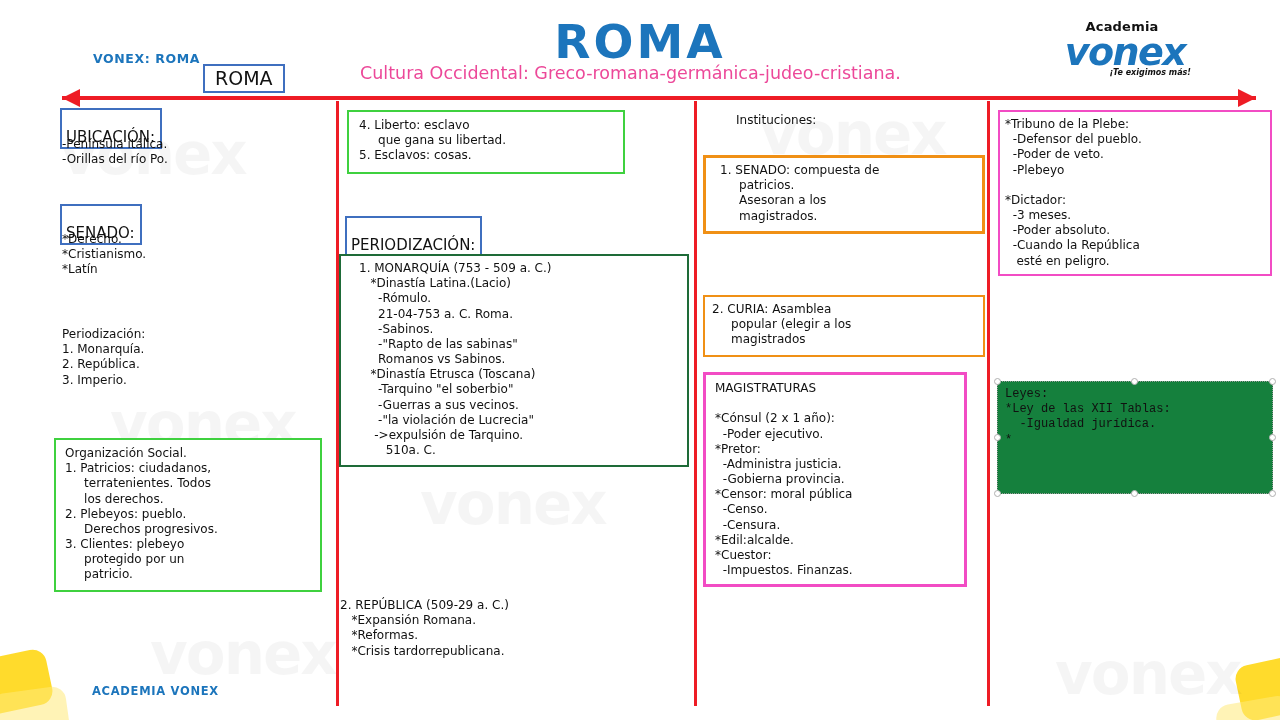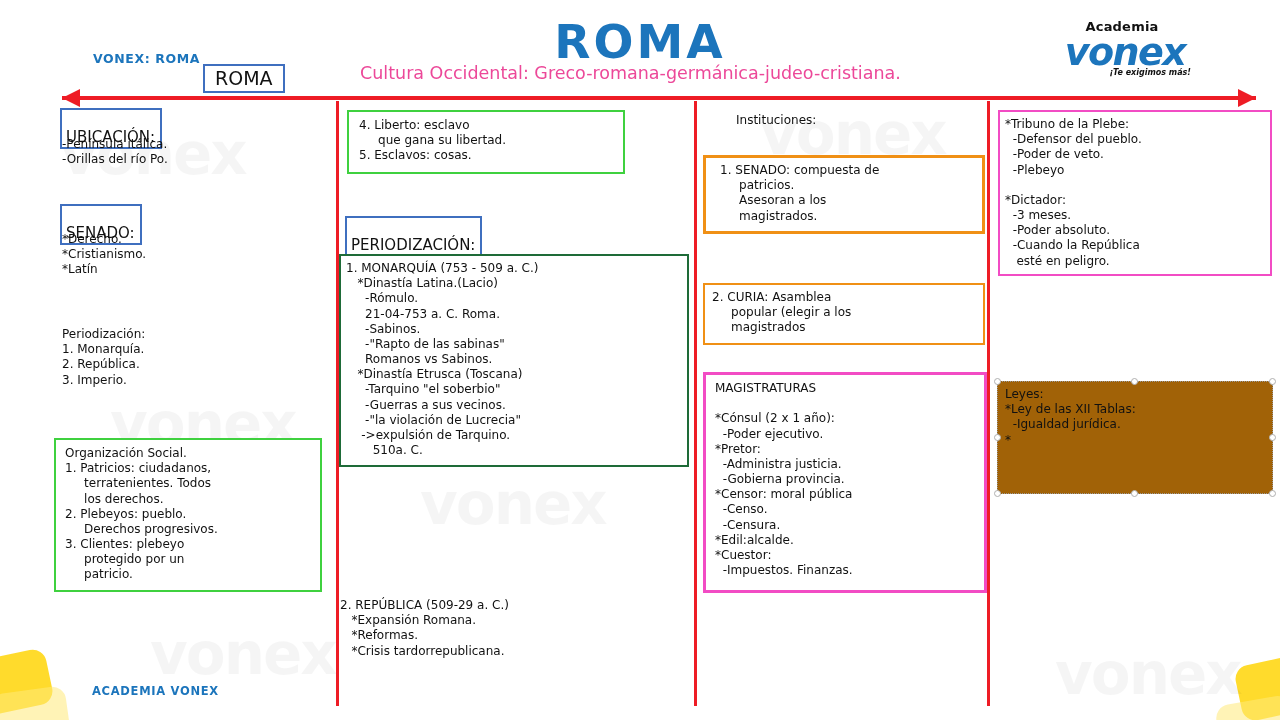--- a/index.html
+++ b/index.html
@@ -134,40 +134,41 @@
   .tblock {
     position: absolute;
     font-size: 12px;
     line-height: 1.265;
     color: #111;
     white-space: pre;
   }
   .boxed { background: #fff; }
   .bx-green { border: 2px solid #3FD13F; }
   .bx-dgreen{ border: 2px solid #1E6B38; }
-  .bx-orange{ border: 2px solid #F09015; }
+  .bx-orange{ border: 2px solid #F09015; margin-top: 12px; }
   .bx-orange-thick{ border: 3px solid #F09015; }
   .bx-pink  { border: 2px solid #F24CC4; }
   .bx-pink-thick { border: 3px solid #F24CC4; }
 
   .hd-box {
     position: absolute;
     border: 2px solid #3F6FBF;
     background: #fff;
     padding: 18px 5px 1px 4px;
     font-size: 15px;
     color: #111;
     line-height: 1.2;
   }
 
   
   .sel-box {
     position: absolute;
     border: 1px dotted #9a9a9a;
-    background: #a16207;
+    background: #15803d;
+    font-family: Liberation Mono, monospace;
   }
   .handle {
     position: absolute;
     width: 7px; height: 7px;
     border: 1px solid #b0b0b0;
     background: #fff;
     border-radius: 50%;
   }
 
   .footer-brand {
@@ -242,21 +243,21 @@
 3. Clientes: plebeyo
      protegido por un
      patricio.</div>
 
   <div class="tblock boxed bx-green" style="left:347px; top:110px; width:278px; padding:6px 8px 8px 10px;">4. Liberto: esclavo
      que gana su libertad.
 5. Esclavos: cosas.</div>
 
   <div class="hd-box" style="left:345px; top:216px;">PERIODIZACIÓN:</div>
 
-  <div class="tblock boxed bx-dgreen" style="left:339px; top:254px; width:350px; padding:5px 4px 7px 5px;">1. MONARQUÍA (753 - 509 a. C.)
+  <div class="tblock boxed bx-dgreen" style="left:339px; top:254px; width:350px; padding:5px 4px 7px 18px;">1. MONARQUÍA (753 - 509 a. C.)
    *Dinastía Latina.(Lacio)
      -Rómulo.
      21-04-753 a. C. Roma.
      -Sabinos.
      -"Rapto de las sabinas"
      Romanos vs Sabinos.
    *Dinastía Etrusca (Toscana)
      -Tarquino "el soberbio"
      -Guerras a sus vecinos.
      -"la violación de Lucrecia"
@@ -272,21 +273,21 @@
 
   <div class="tblock boxed bx-orange-thick" style="left:703px; top:155px; width:282px; padding:5px 5px 7px 14px;">1. SENADO: compuesta de
      patricios.
      Asesoran a los
      magistrados.</div>
 
   <div class="tblock boxed bx-orange" style="left:703px; top:283px; width:282px; padding:5px 5px 7px 7px;">2. CURIA: Asamblea
      popular (elegir a los
      magistrados</div>
 
-  <div class="tblock boxed bx-pink-thick" style="left:703px; top:372px; width:284px; padding:6px 5px 12px 9px;">MAGISTRATURAS
+  <div class="tblock boxed bx-pink-thick" style="left:703px; top:372px; width:264px; padding:6px 5px 6px 9px;">MAGISTRATURAS
 
 *Cónsul (2 x 1 año):
   -Poder ejecutivo.
 *Pretor:
   -Administra justicia.
   -Gobierna provincia.
 *Censor: moral pública
   -Censo.
   -Censura.
 *Edil:alcalde.

